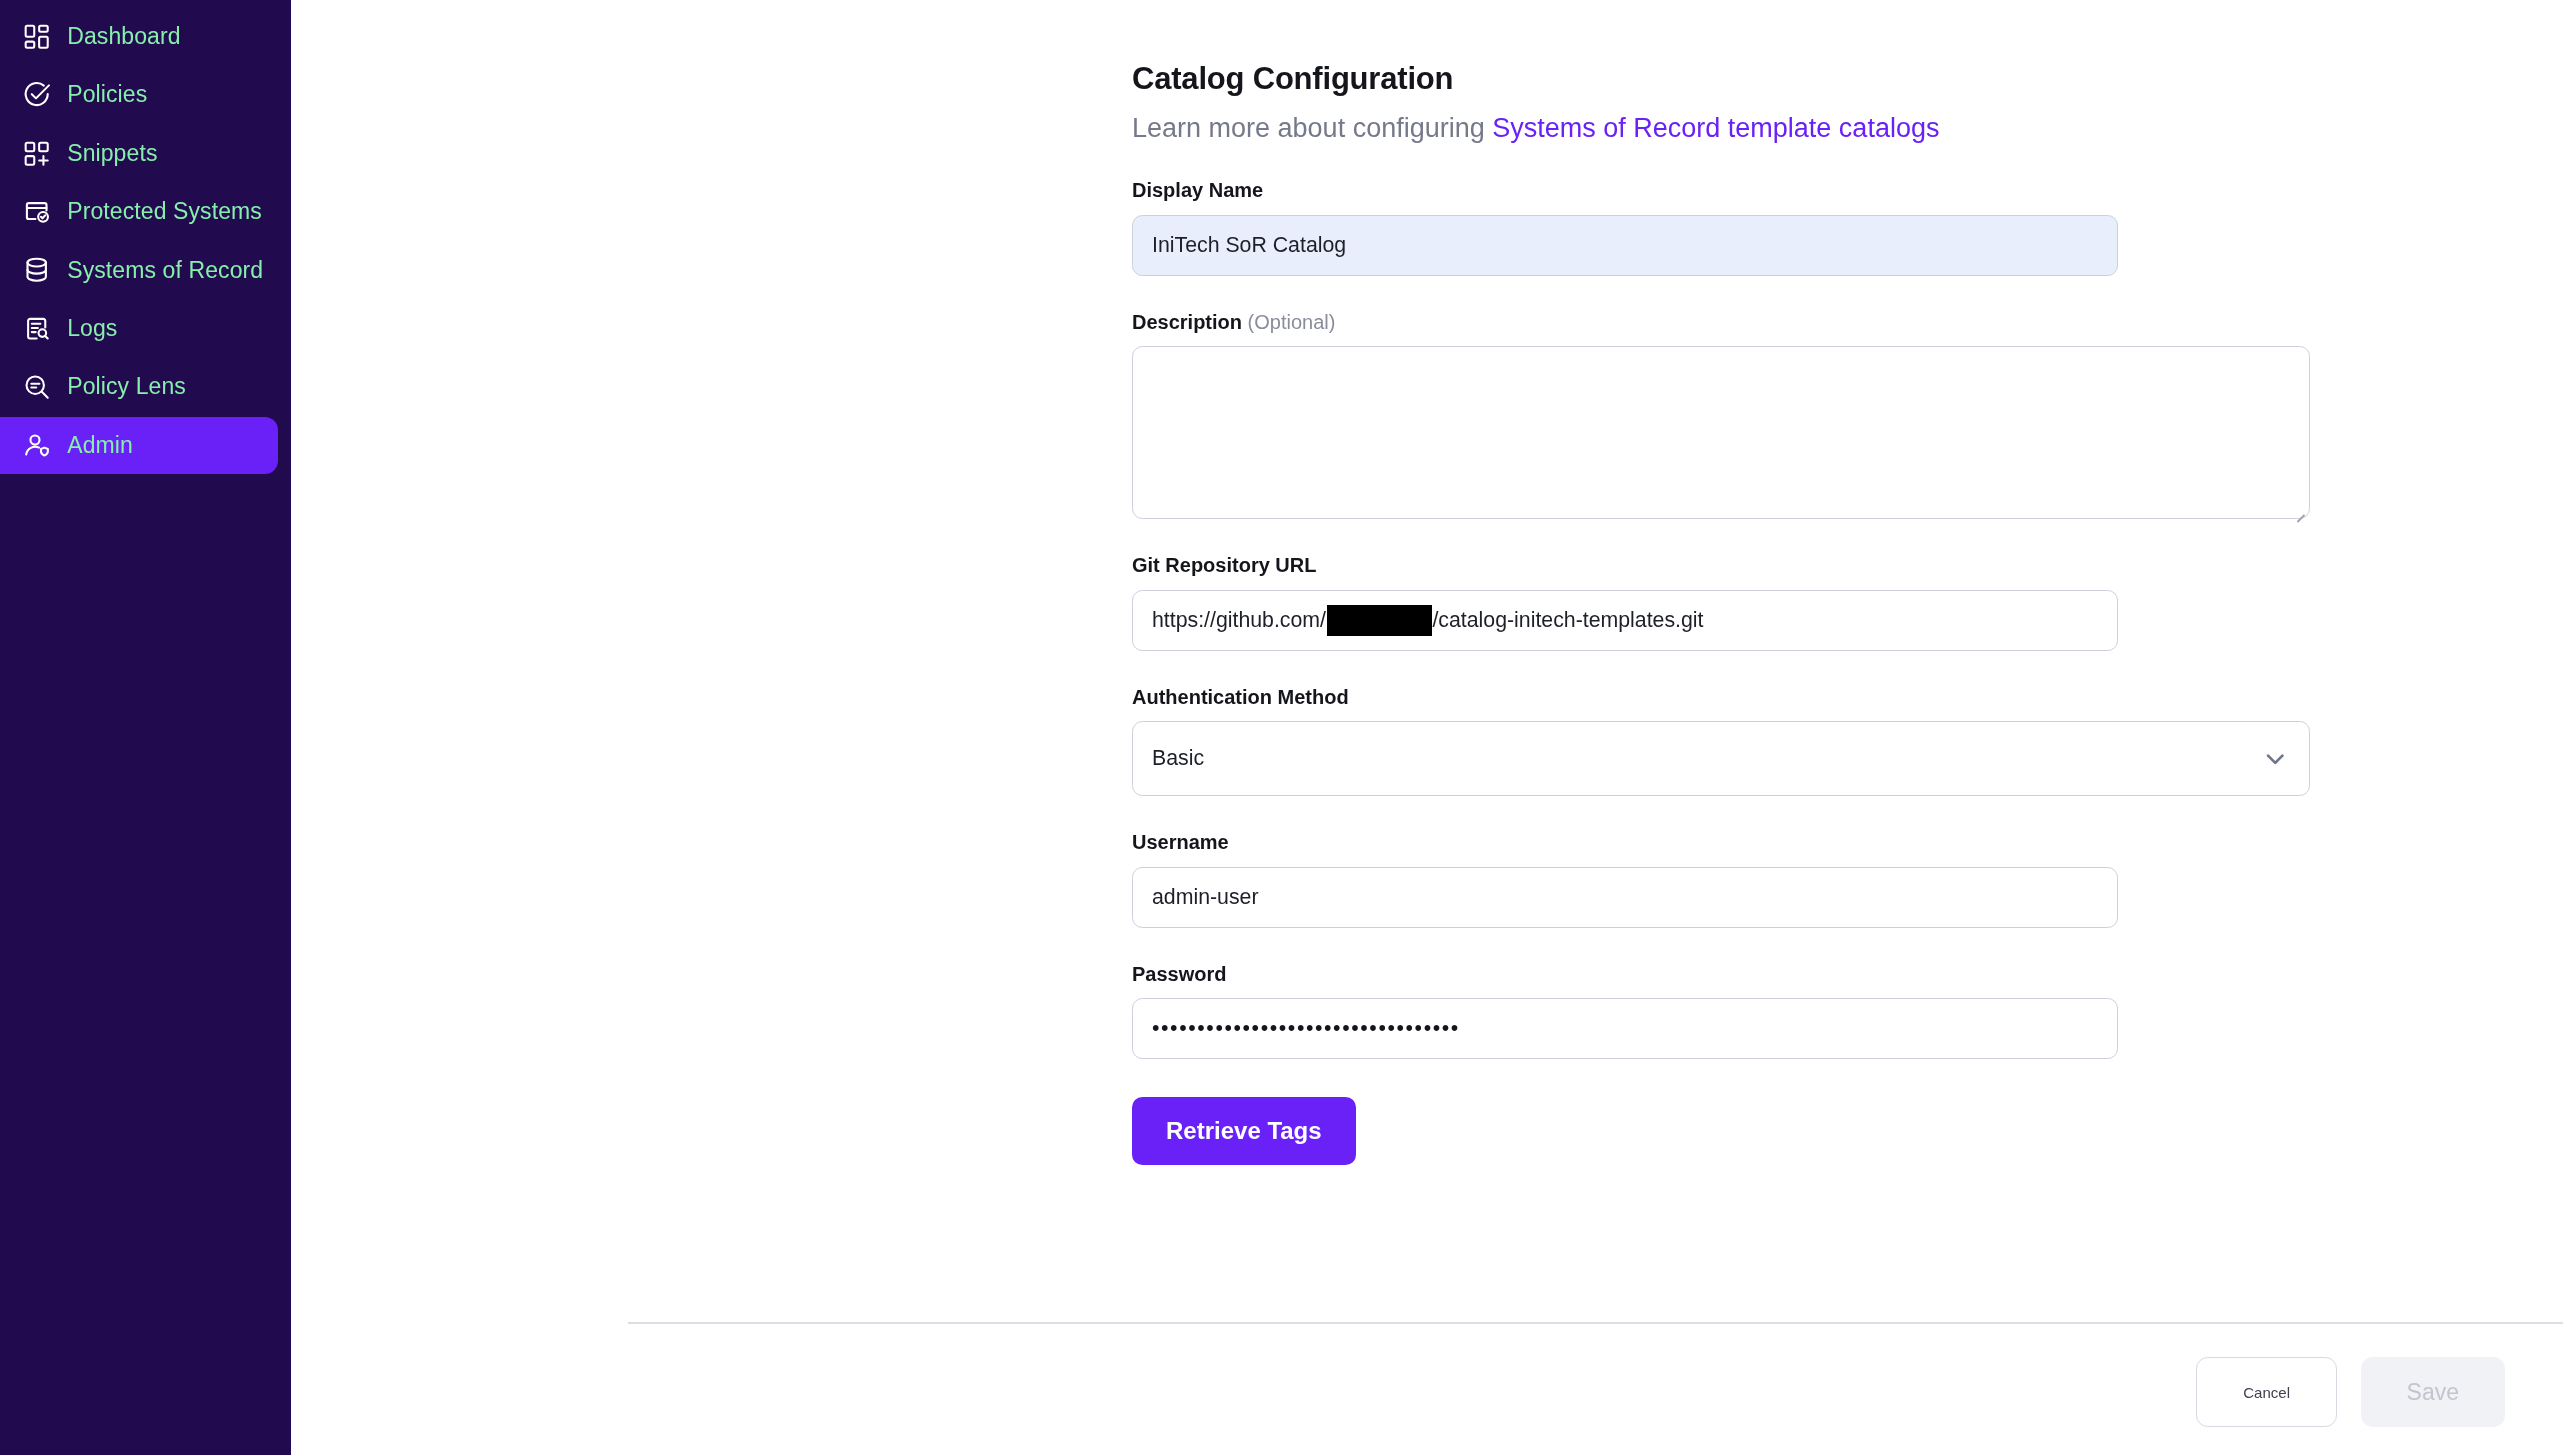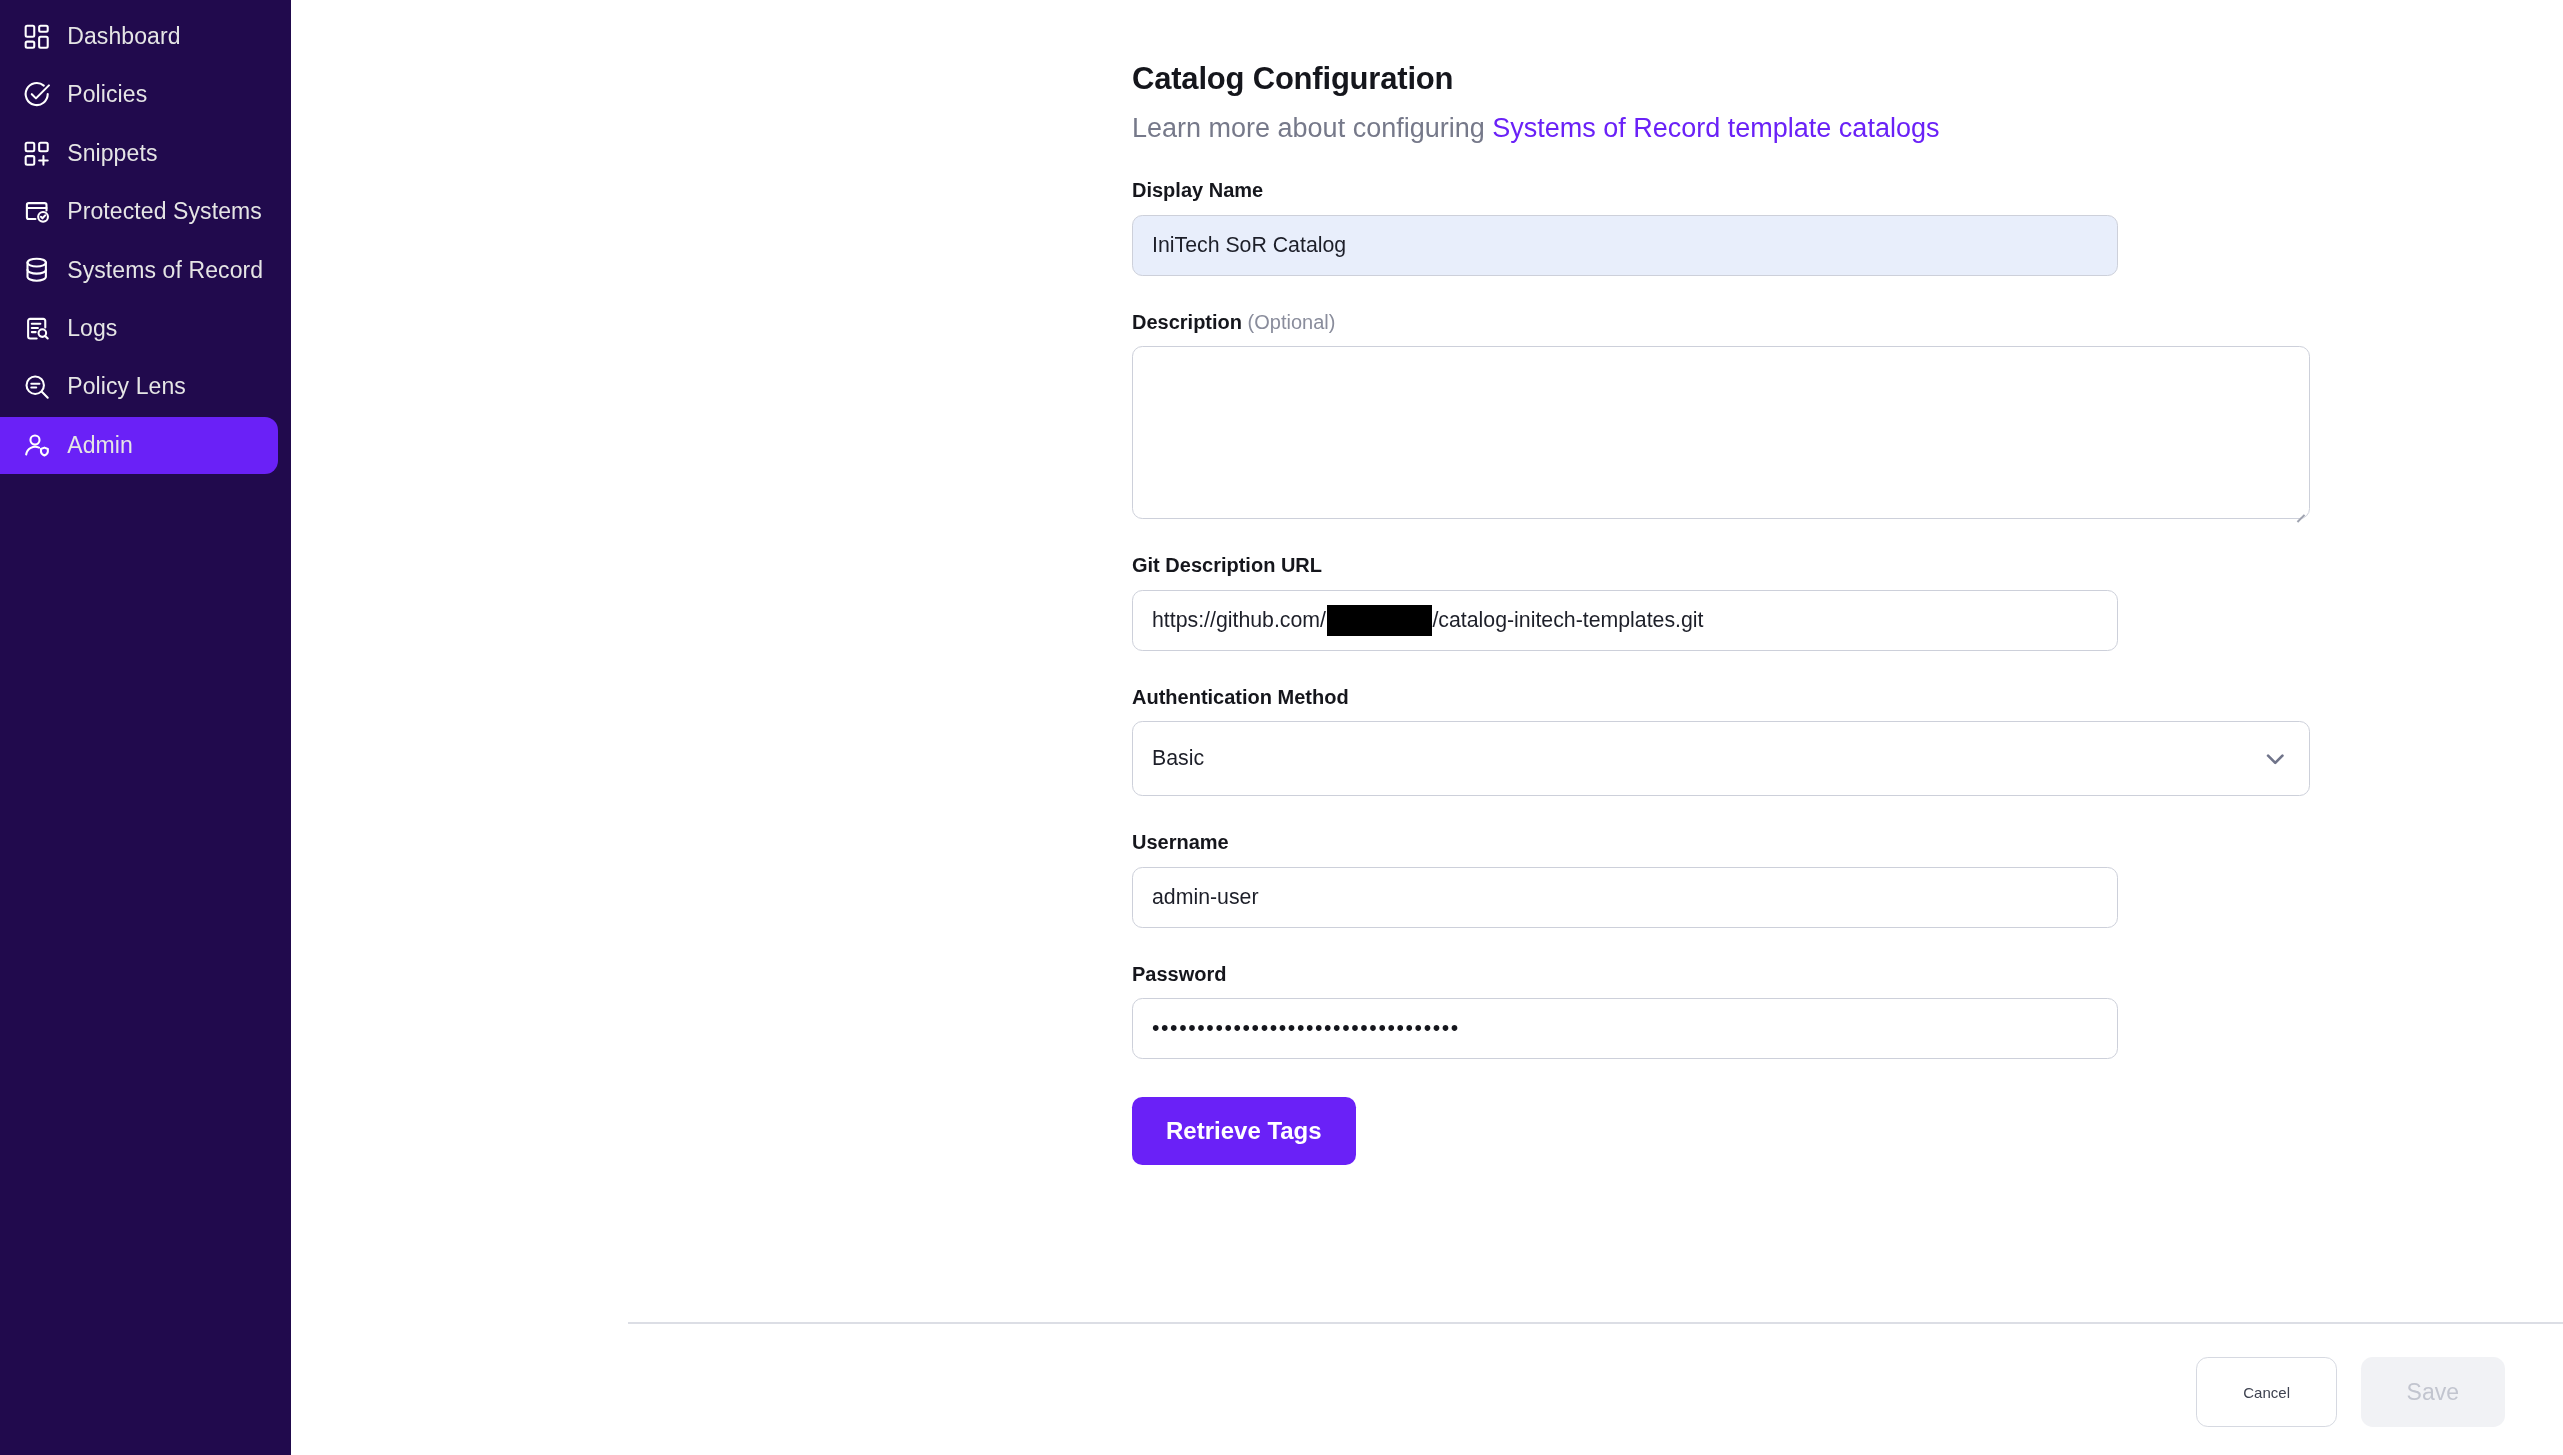--- a/index.html
+++ b/index.html
@@ -61,21 +61,21 @@
   .nav-icon svg {
     width: 29.4px;
     height: 29.4px;
     display: block;
   }
 
   .nav-label {
     font-size: 23px;
     line-height: 1;
     letter-spacing: 0.1px;
-    color: #e5e5e5;
+    color: #86efac;
     white-space: nowrap;
   }
 
   
   .main {
     position: relative;
     flex: 1 1 auto;
     height: 1455px;
     background: #ffffff;
   }
@@ -407,21 +407,21 @@
         <div class="field-label"><span>Description</span>
           <span class="optional">(Optional)</span>
         </div>
         <div class="textarea">
           <span class="resize-grip"></span>
         </div>
       </div>
 
       
       <div class="field">
-        <div class="field-label">Git Description URL</div>
+        <div class="field-label">Git Repository URL</div>
         <div class="text-input">
           <span class="url-row">
               <span>https://github.com/</span>
               <span class="redacted"></span>
               <span>/catalog-initech-templates.git</span>
             </span>
         </div>
       </div>
 
       

